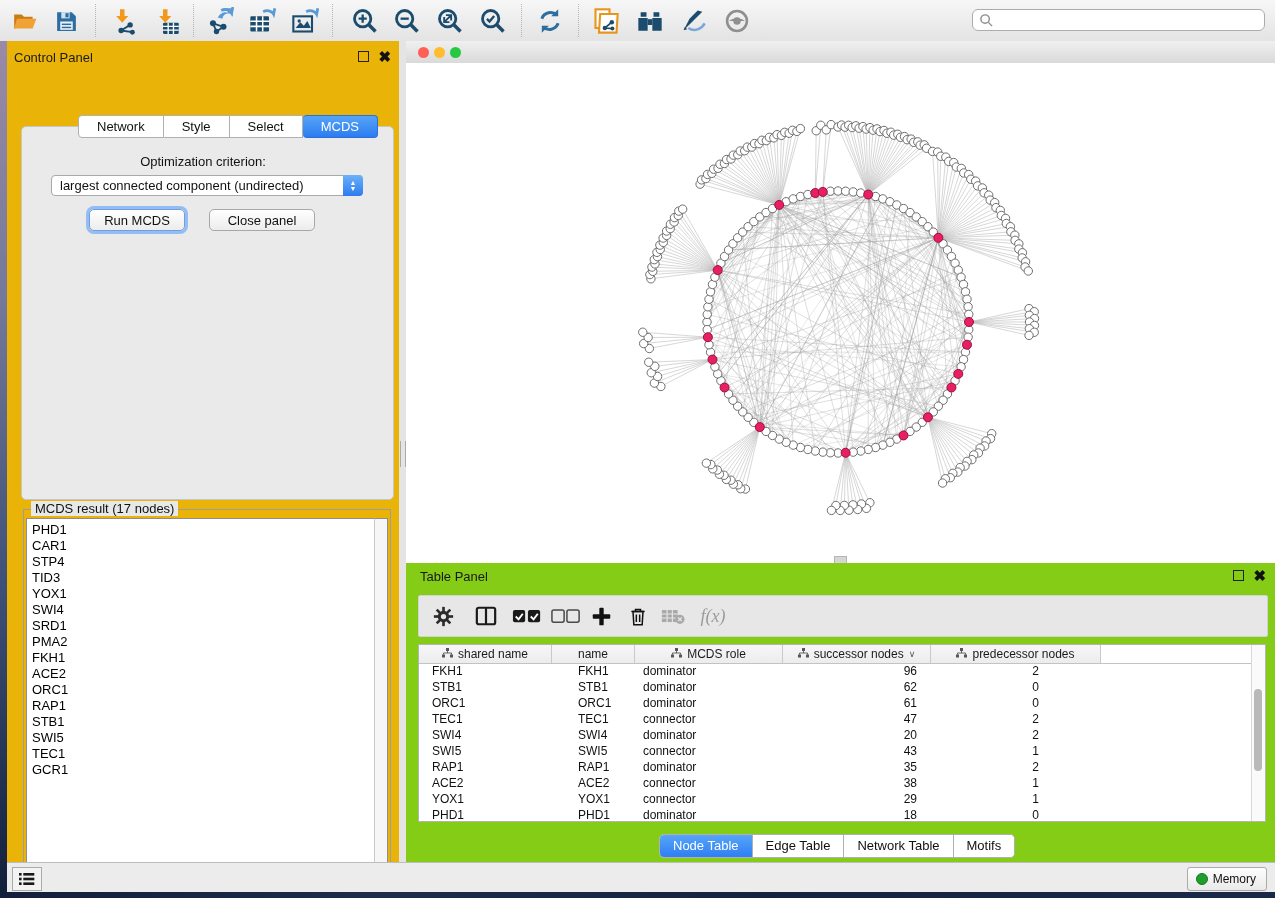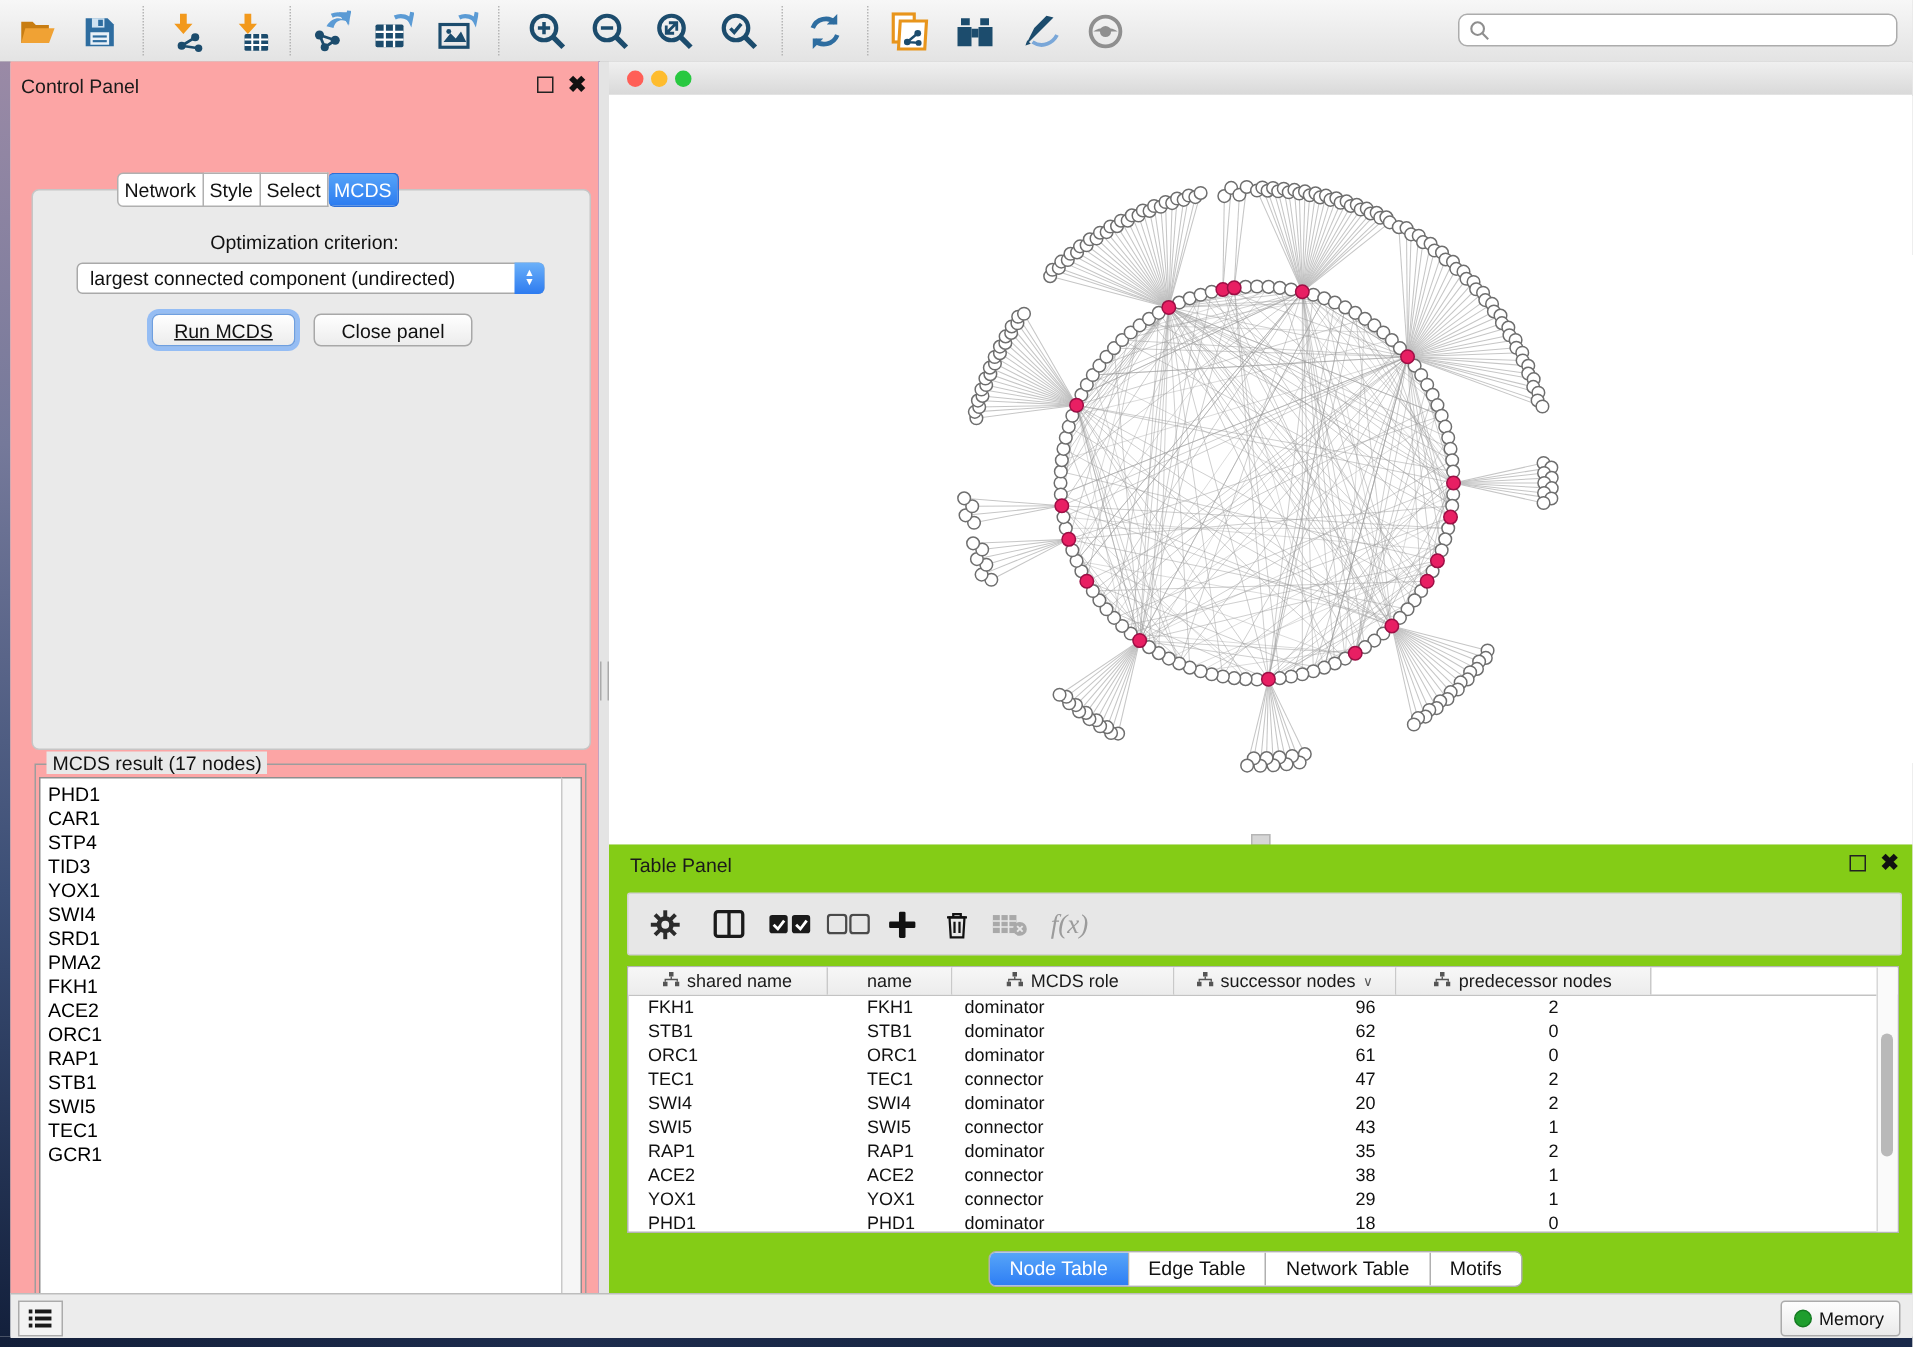--- a/index.html
+++ b/index.html
@@ -12,43 +12,43 @@
   .tb-ic{position:absolute;top:7px;width:28px;height:28px;display:flex;align-items:center;justify-content:center;}
   .tb-sep{position:absolute;top:4px;height:33px;border-left:1px dotted #b5b5b5;}
   #search-box{position:absolute;left:972px;top:9px;width:293px;height:22px;background:#fff;
     border:1px solid #acacac;border-radius:6px;display:flex;align-items:center;padding-left:6px;box-sizing:border-box;}
   
   #wall-left{left:0;top:41px;width:7px;height:850px;
     background:linear-gradient(#9a8aa6,#75799a 30%,#3c4f76 65%,#13203c);}
   #wall-bottom{left:0;top:891px;width:1275px;height:7px;
     background:linear-gradient(90deg,#131f3a,#1d2c4d 30%,#15233f 60%,#1a294a);}
   
-  #control-panel{left:7px;top:41px;width:392px;height:821px;background:#fca5a5;border-right:1px solid #4c1d95;}
+  #control-panel{left:7px;top:41px;width:392px;height:821px;background:#eab308;border-right:1px solid #4c1d95;}
   .panel-title{font-size:13px;color:#1a1a1a;}
   .win-btns{position:absolute;display:flex;gap:9px;align-items:center;}
   .float-glyph{width:9px;height:9px;border:1.6px solid #222;display:inline-block;}
   .close-glyph{font-size:15px;font-weight:bold;color:#111;line-height:9px;}
   #cp-tabs{position:absolute;left:71px;top:74px;height:21px;display:flex;}
-  .cp-tab{height:21px;line-height:21px;padding:0 4px;font-size:13px;background:#fff;
+  .cp-tab{height:21px;line-height:21px;padding:0 18px;font-size:13px;background:#fff;
     border:1px solid #b0b0b0;border-left:none;color:#111;}
   .cp-tab:first-child{border-left:1px solid #b0b0b0;border-radius:4px 0 0 4px;}
   .cp-tab.active{background:linear-gradient(#56a4f8,#2c7cf0);color:#fff;border-color:#2c6fd8;border-radius:4px;}
   .cp-tab:last-child{border-radius:0 4px 4px 0;}
   .cp-tab.active:last-child{border-radius:4px;}
   #cp-card{left:14px;top:85px;width:371px;height:372px;background:#eaeaea;border:1px solid #c6c6c6;border-radius:5px;}
   #opt-label{left:0;top:113px;width:392px;text-align:center;font-size:13px;}
   #criterion-select{left:44px;top:134px;width:312px;height:21px;background:#fff;border:1px solid #a9a9a9;
     border-radius:4px;display:flex;align-items:center;box-sizing:border-box;}
   #criterion-select .val{flex:1;font-size:13px;padding-left:8px;white-space:nowrap;}
   #criterion-select .stepper{width:20px;height:21px;margin-right:-1px;border-radius:0 4px 4px 0;
     background:linear-gradient(#6cb1f9,#2d7bf0);display:flex;flex-direction:column;align-items:center;justify-content:center;color:#fff;}
   .step-arrow{font-size:7px;line-height:6px;}
   .aq-btn{position:absolute;height:22px;background:linear-gradient(#ffffff,#ececec);border:1px solid #a8a8a8;
     border-radius:5px;font-size:13px;display:flex;align-items:center;justify-content:center;box-sizing:border-box;}
-  #run-mcds{left:94px;top:168px;width:96px;box-shadow:0 0 0 3px rgba(92,158,250,.6);border-color:#6e9fe0;text-decoration:underline;}
+  #run-mcds{left:82px;top:168px;width:96px;box-shadow:0 0 0 3px rgba(92,158,250,.6);border-color:#6e9fe0;}
   #close-panel{left:202px;top:168px;width:106px;}
   
   #mcds-group{left:16px;top:468px;width:368px;height:370px;}
   #mcds-legend{position:absolute;left:8px;top:-8px;background:#e8e8e8;padding:0 4px;font-size:13px;}
   #mcds-box{position:absolute;left:0;top:0;right:0;bottom:0;border:1px solid #9d9d9d;}
   #mcds-list{position:absolute;left:3px;top:9px;right:17px;bottom:3px;background:#fff;
     border:1px solid #8e8e8e;border-right:none;padding:3px 0 0 5px;box-sizing:border-box;overflow:hidden;}
   #mcds-scroll{position:absolute;right:3px;top:9px;width:14px;bottom:3px;background:#f6f6f6;border:1px solid #8e8e8e;border-left:1px solid #c9c9c9;box-sizing:border-box;}
   .mcds-item{font-size:13px;line-height:16px;color:#000;}
   

